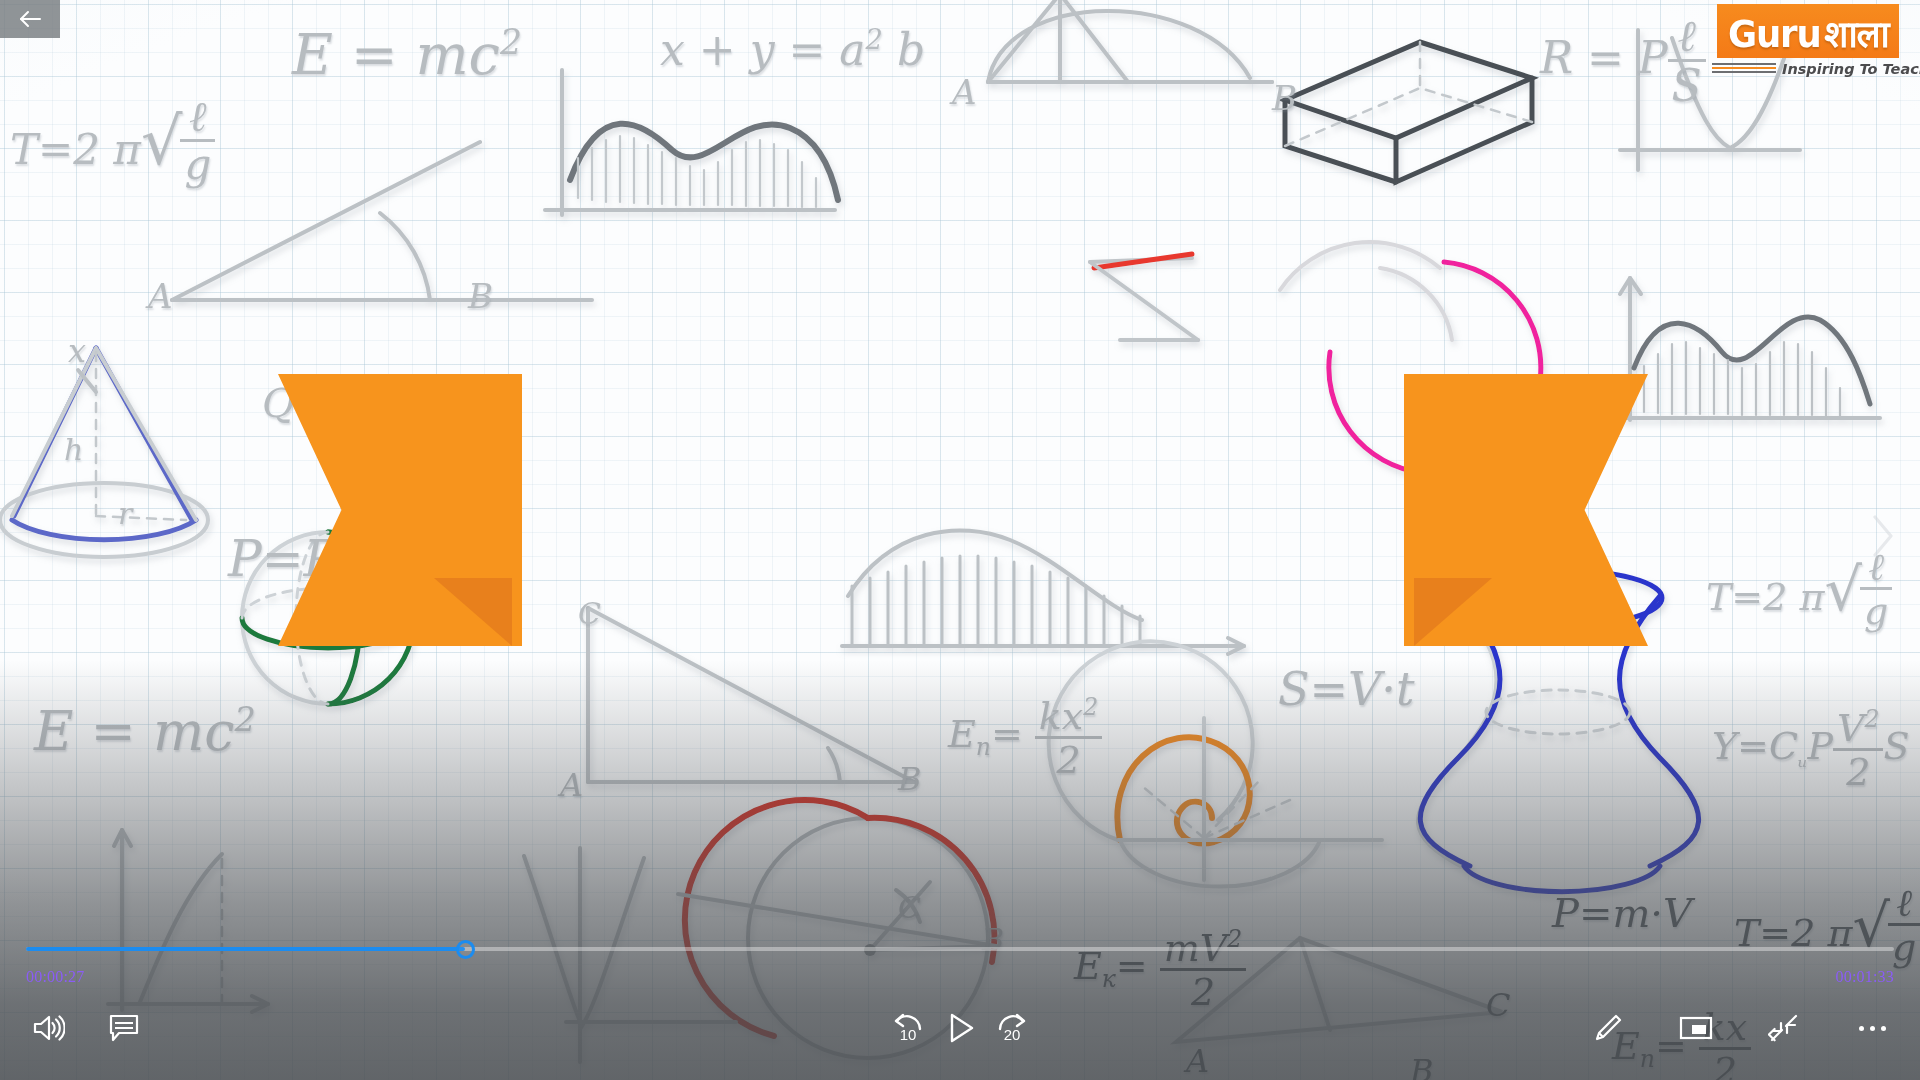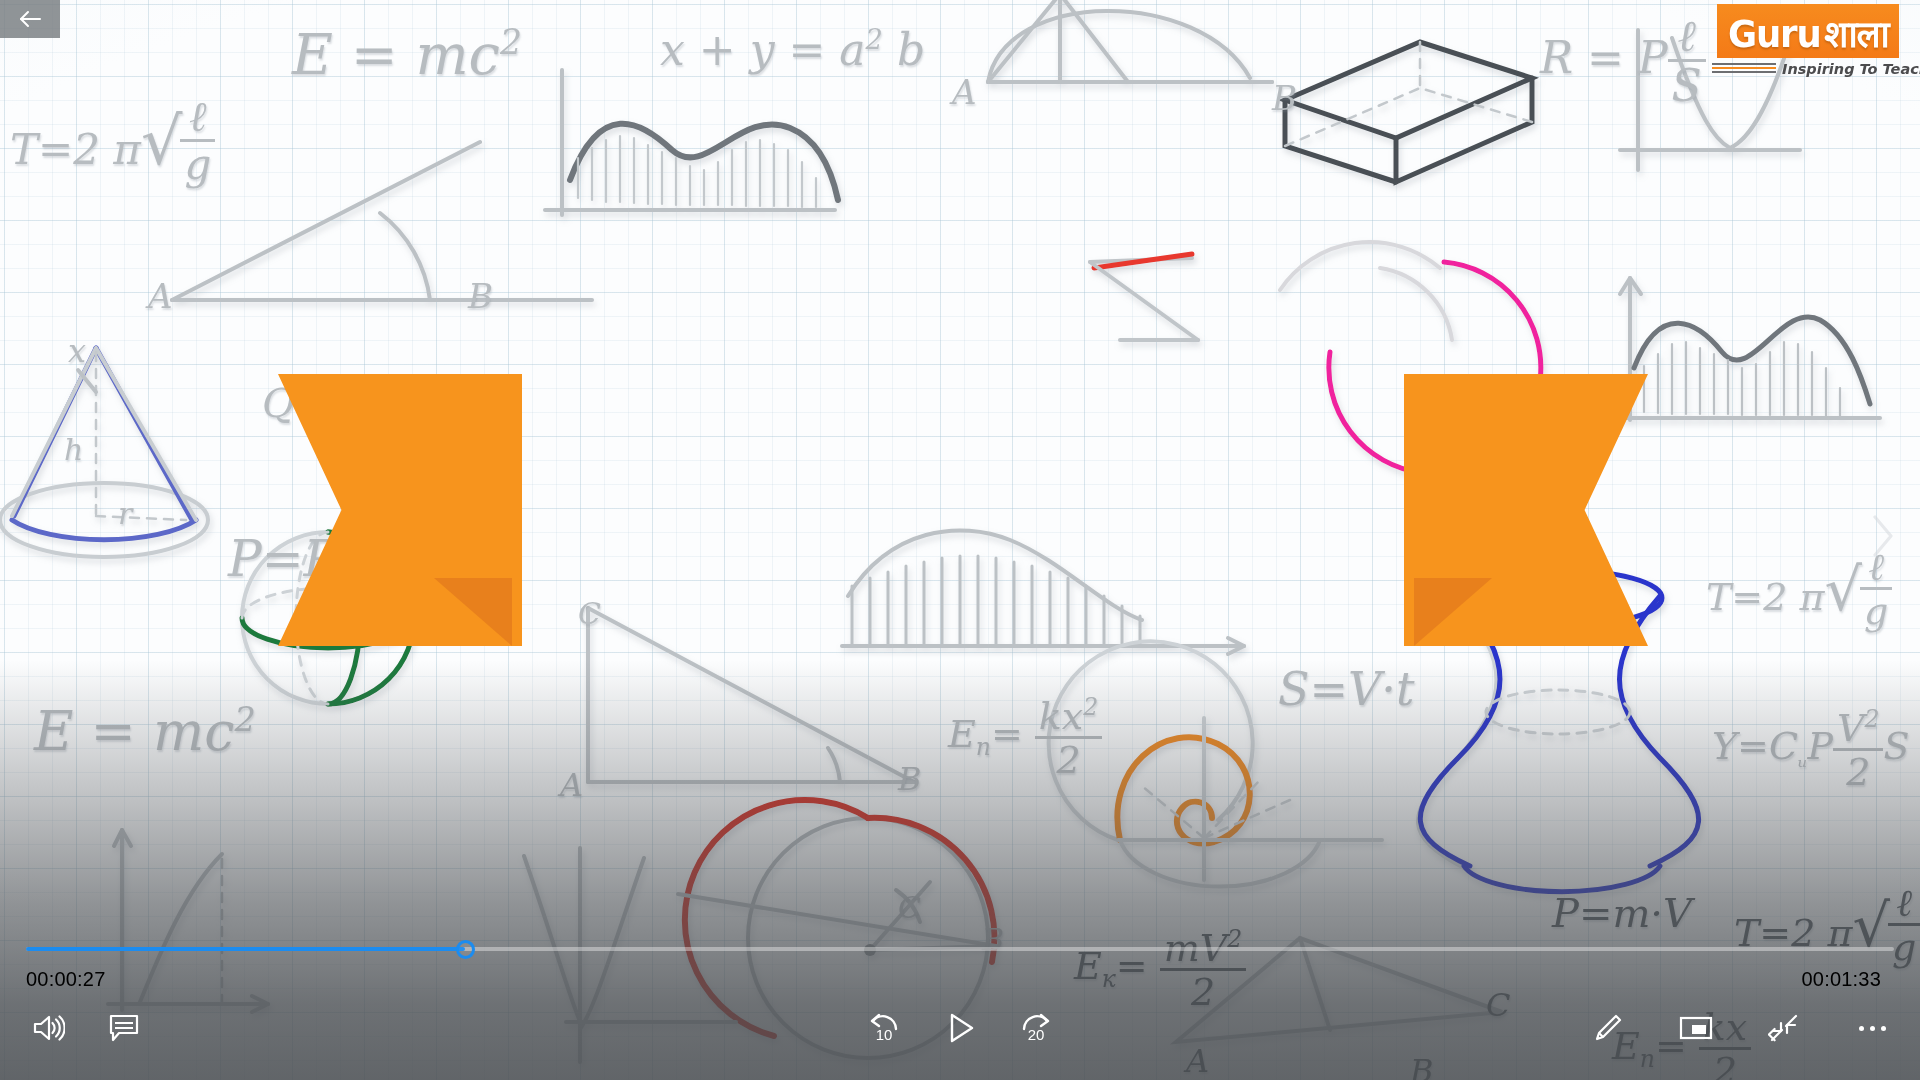--- a/index.html
+++ b/index.html
@@ -192,32 +192,32 @@
   .progress-thumb {
     position: absolute; top: -7px; left: 23.5%;
     width: 19px; height: 19px; margin-left: -9px;
     border: 3px solid #1b8cf0; border-radius: 50%;
     background: rgba(255,255,255,0.05);
     cursor: grab;
   }
 
   .time-left, .time-right {
     position: absolute; top: 48px;
-    color: #000000; font-size: 20px;
-    font-family: Liberation Sans, sans-serif;
+    color: #8b5cf6; font-size: 16px;
+    font-family: Liberation Serif, serif;
     letter-spacing: .2px;
   }
   .time-left { left: 26px; }
-  .time-right { right: 39px; margin-left: 34px; }
+  .time-right { right: 26px; margin-left: 34px; }
 
   .btn-row {
     position: absolute; left: 0; right: 0; top: 82px; height: 62px;
   }
   .ctrl-left-group { position: absolute; left: 22px; top: 0; display: flex; gap: 24px; }
-  .ctrl-center-group { position: absolute; left: 50%; transform: translateX(-50%); top: 0; display: flex; gap: 24px; align-items: center; }
+  .ctrl-center-group { position: absolute; left: 50%; transform: translateX(-50%); top: 0; display: flex; align-items: center; }
   .ctrl-right-group { position: absolute; right: 22px; top: 0; display: flex; gap: 36px; align-items: center; }
   .ctrl-item {
     width: 52px; height: 52px;
     display: flex; align-items: center; justify-content: center;
     cursor: pointer; position: relative;
   }
   .skip-num {
     position: absolute; left: 0; right: 0; top: 50%;
     transform: translateY(-2px);
     text-align: center;

